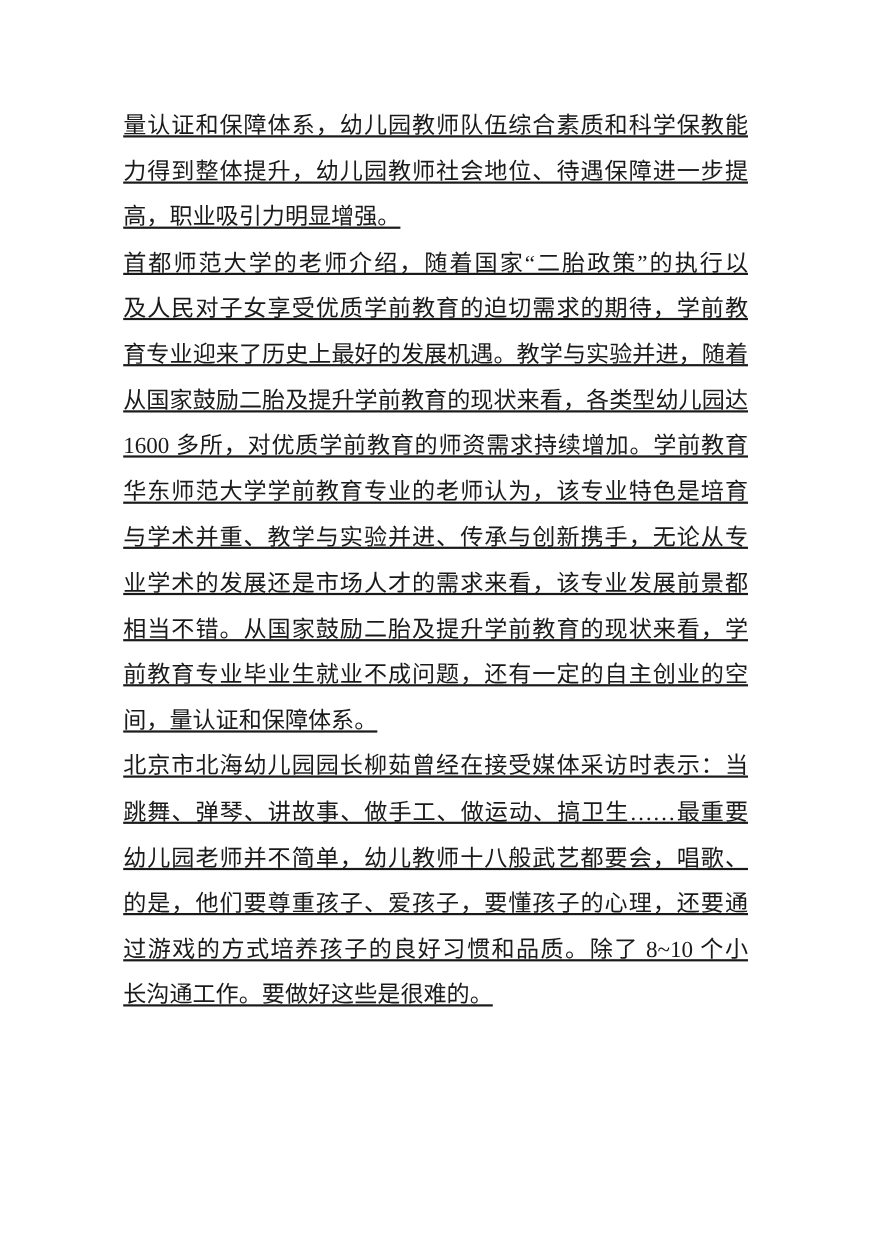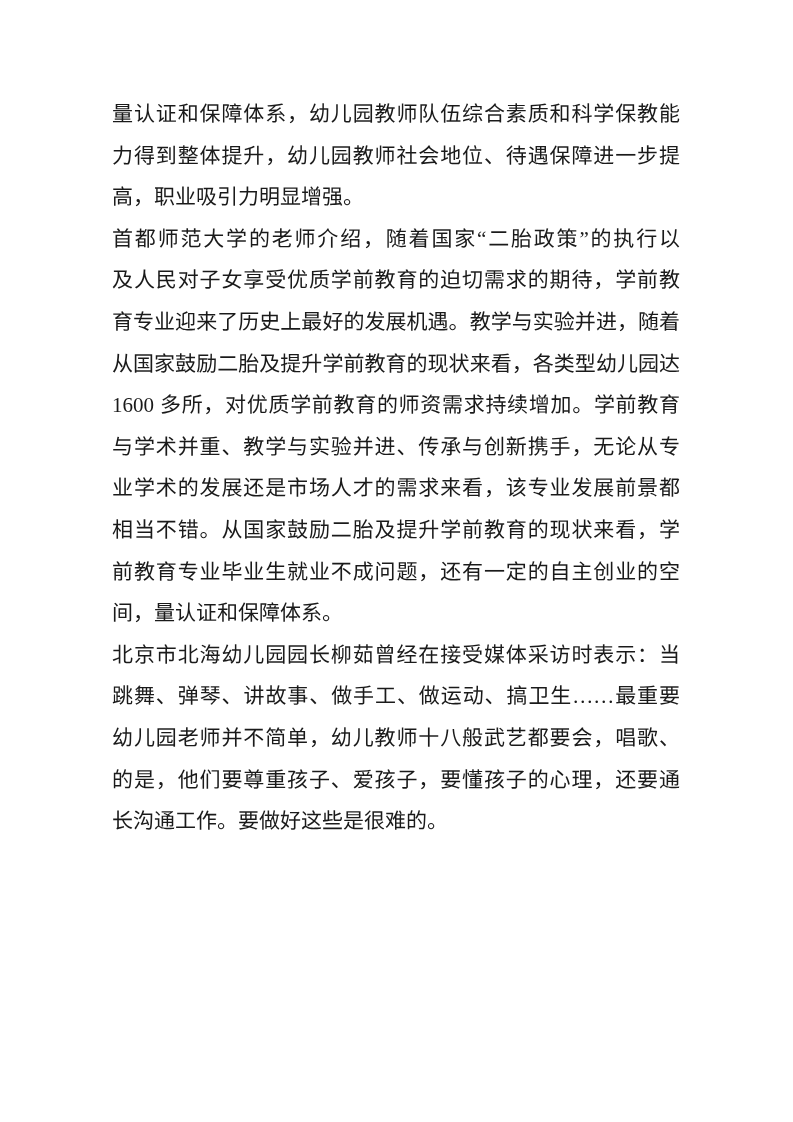--- a/index.html
+++ b/index.html
@@ -28,20 +28,21 @@
     }
     .paragraph {
       margin: 0;
       padding: 0;
     }
     .line {
       text-align: justify;
       text-align-last: justify;
       height: 41.6px;
       overflow: visible;
+      text-decoration: underline;
     }
     .line.last {
       text-align-last: left;
     }
   </style>
 </head>
 <body>
 
 <div class="page">
   <div class="doc-body" style="color: rgb(26, 26, 26);">
@@ -51,27 +52,29 @@
         <div class="line last">高，职业吸引力明显增强。</div>
       </div>
       <div class="paragraph">
         <div class="line">首都师范大学的老师介绍，随着国家“二胎政策”的执行以</div>
         <div class="line">及人民对子女享受优质学前教育的迫切需求的期待，学前教</div>
         <div class="line">育专业迎来了历史上最好的发展机遇。教学与实验并进，随着</div>
         <div class="line">从国家鼓励二胎及提升学前教育的现状来看，各类型幼儿园达</div>
         <div class="line">1600 多所，对优质学前教育的师资需求持续增加。学前教育</div>
       </div>
       <div class="paragraph">
+        <div class="line">华东师范大学学前教育专业的老师认为，该专业特色是培育</div>
         <div class="line">与学术并重、教学与实验并进、传承与创新携手，无论从专</div>
         <div class="line">业学术的发展还是市场人才的需求来看，该专业发展前景都</div>
         <div class="line">相当不错。从国家鼓励二胎及提升学前教育的现状来看，学</div>
         <div class="line">前教育专业毕业生就业不成问题，还有一定的自主创业的空</div>
         <div class="line last">间，量认证和保障体系。</div>
       </div>
       <div class="paragraph">
         <div class="line">北京市北海幼儿园园长柳茹曾经在接受媒体采访时表示：当</div>
         <div class="line">跳舞、弹琴、讲故事、做手工、做运动、搞卫生……最重要</div>
         <div class="line">幼儿园老师并不简单，幼儿教师十八般武艺都要会，唱歌、</div>
         <div class="line">的是，他们要尊重孩子、爱孩子，要懂孩子的心理，还要通</div>
+        <div class="line">过游戏的方式培养孩子的良好习惯和品质。除了 8~10 个小</div>
         <div class="line last">长沟通工作。要做好这些是很难的。</div>
       </div>
     </div>
 </div>
 
 </body></html>

